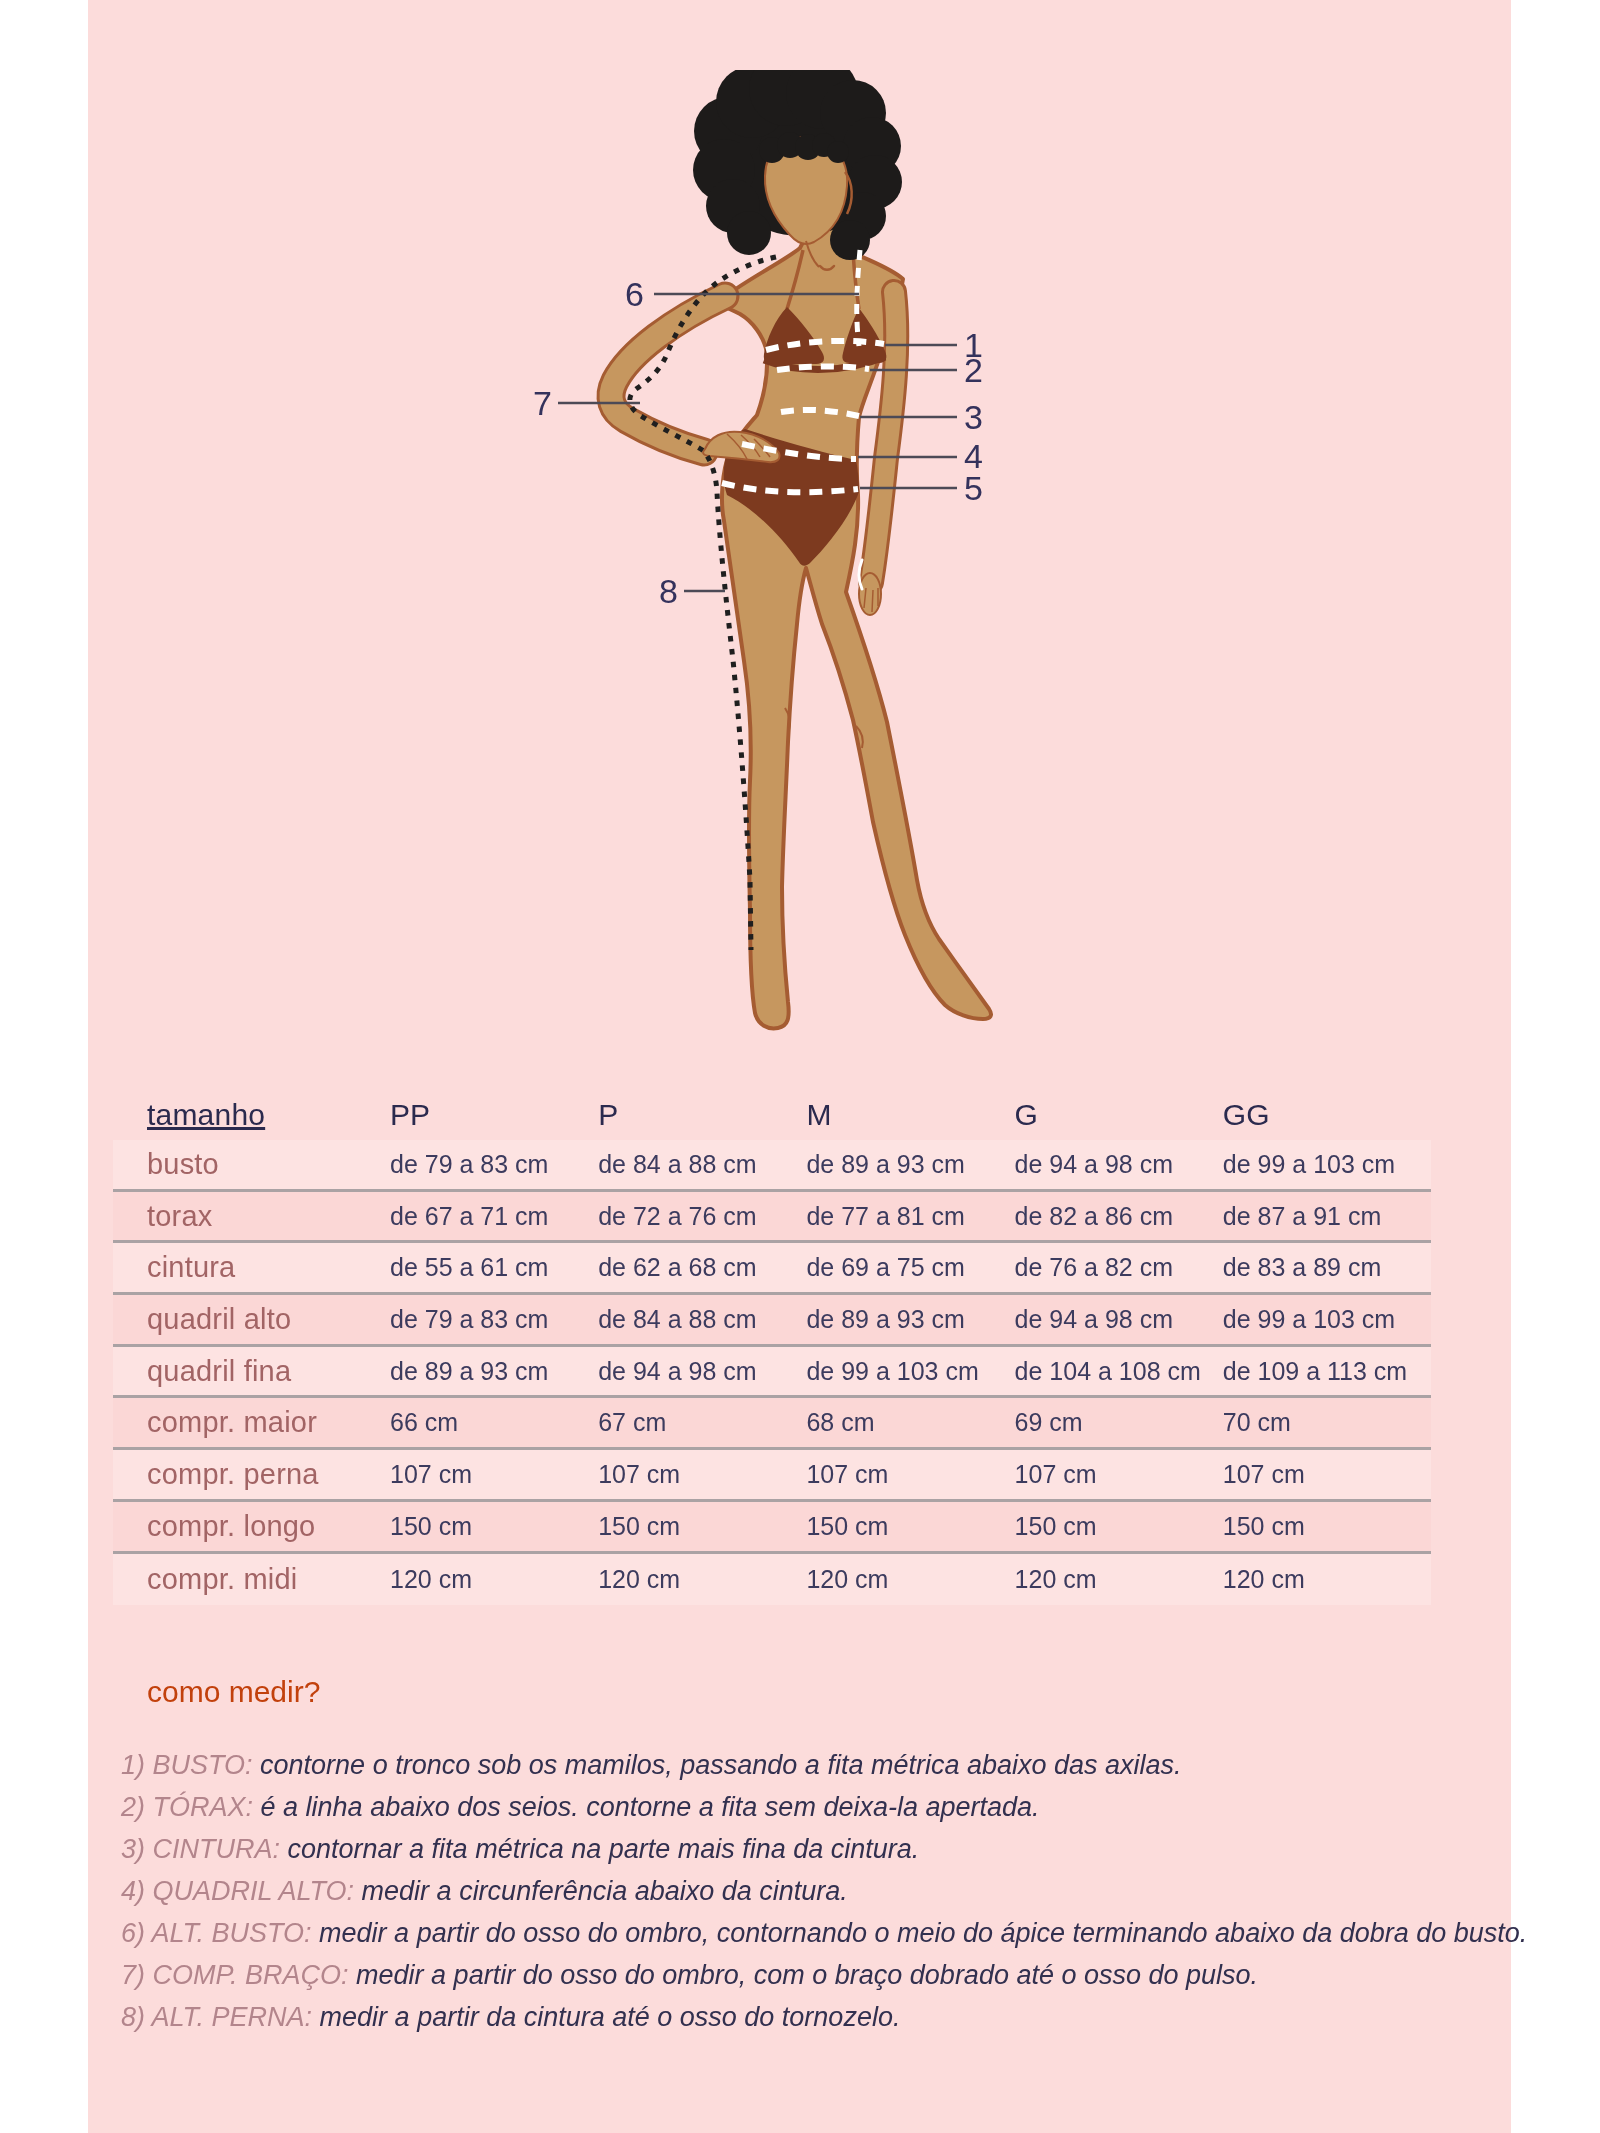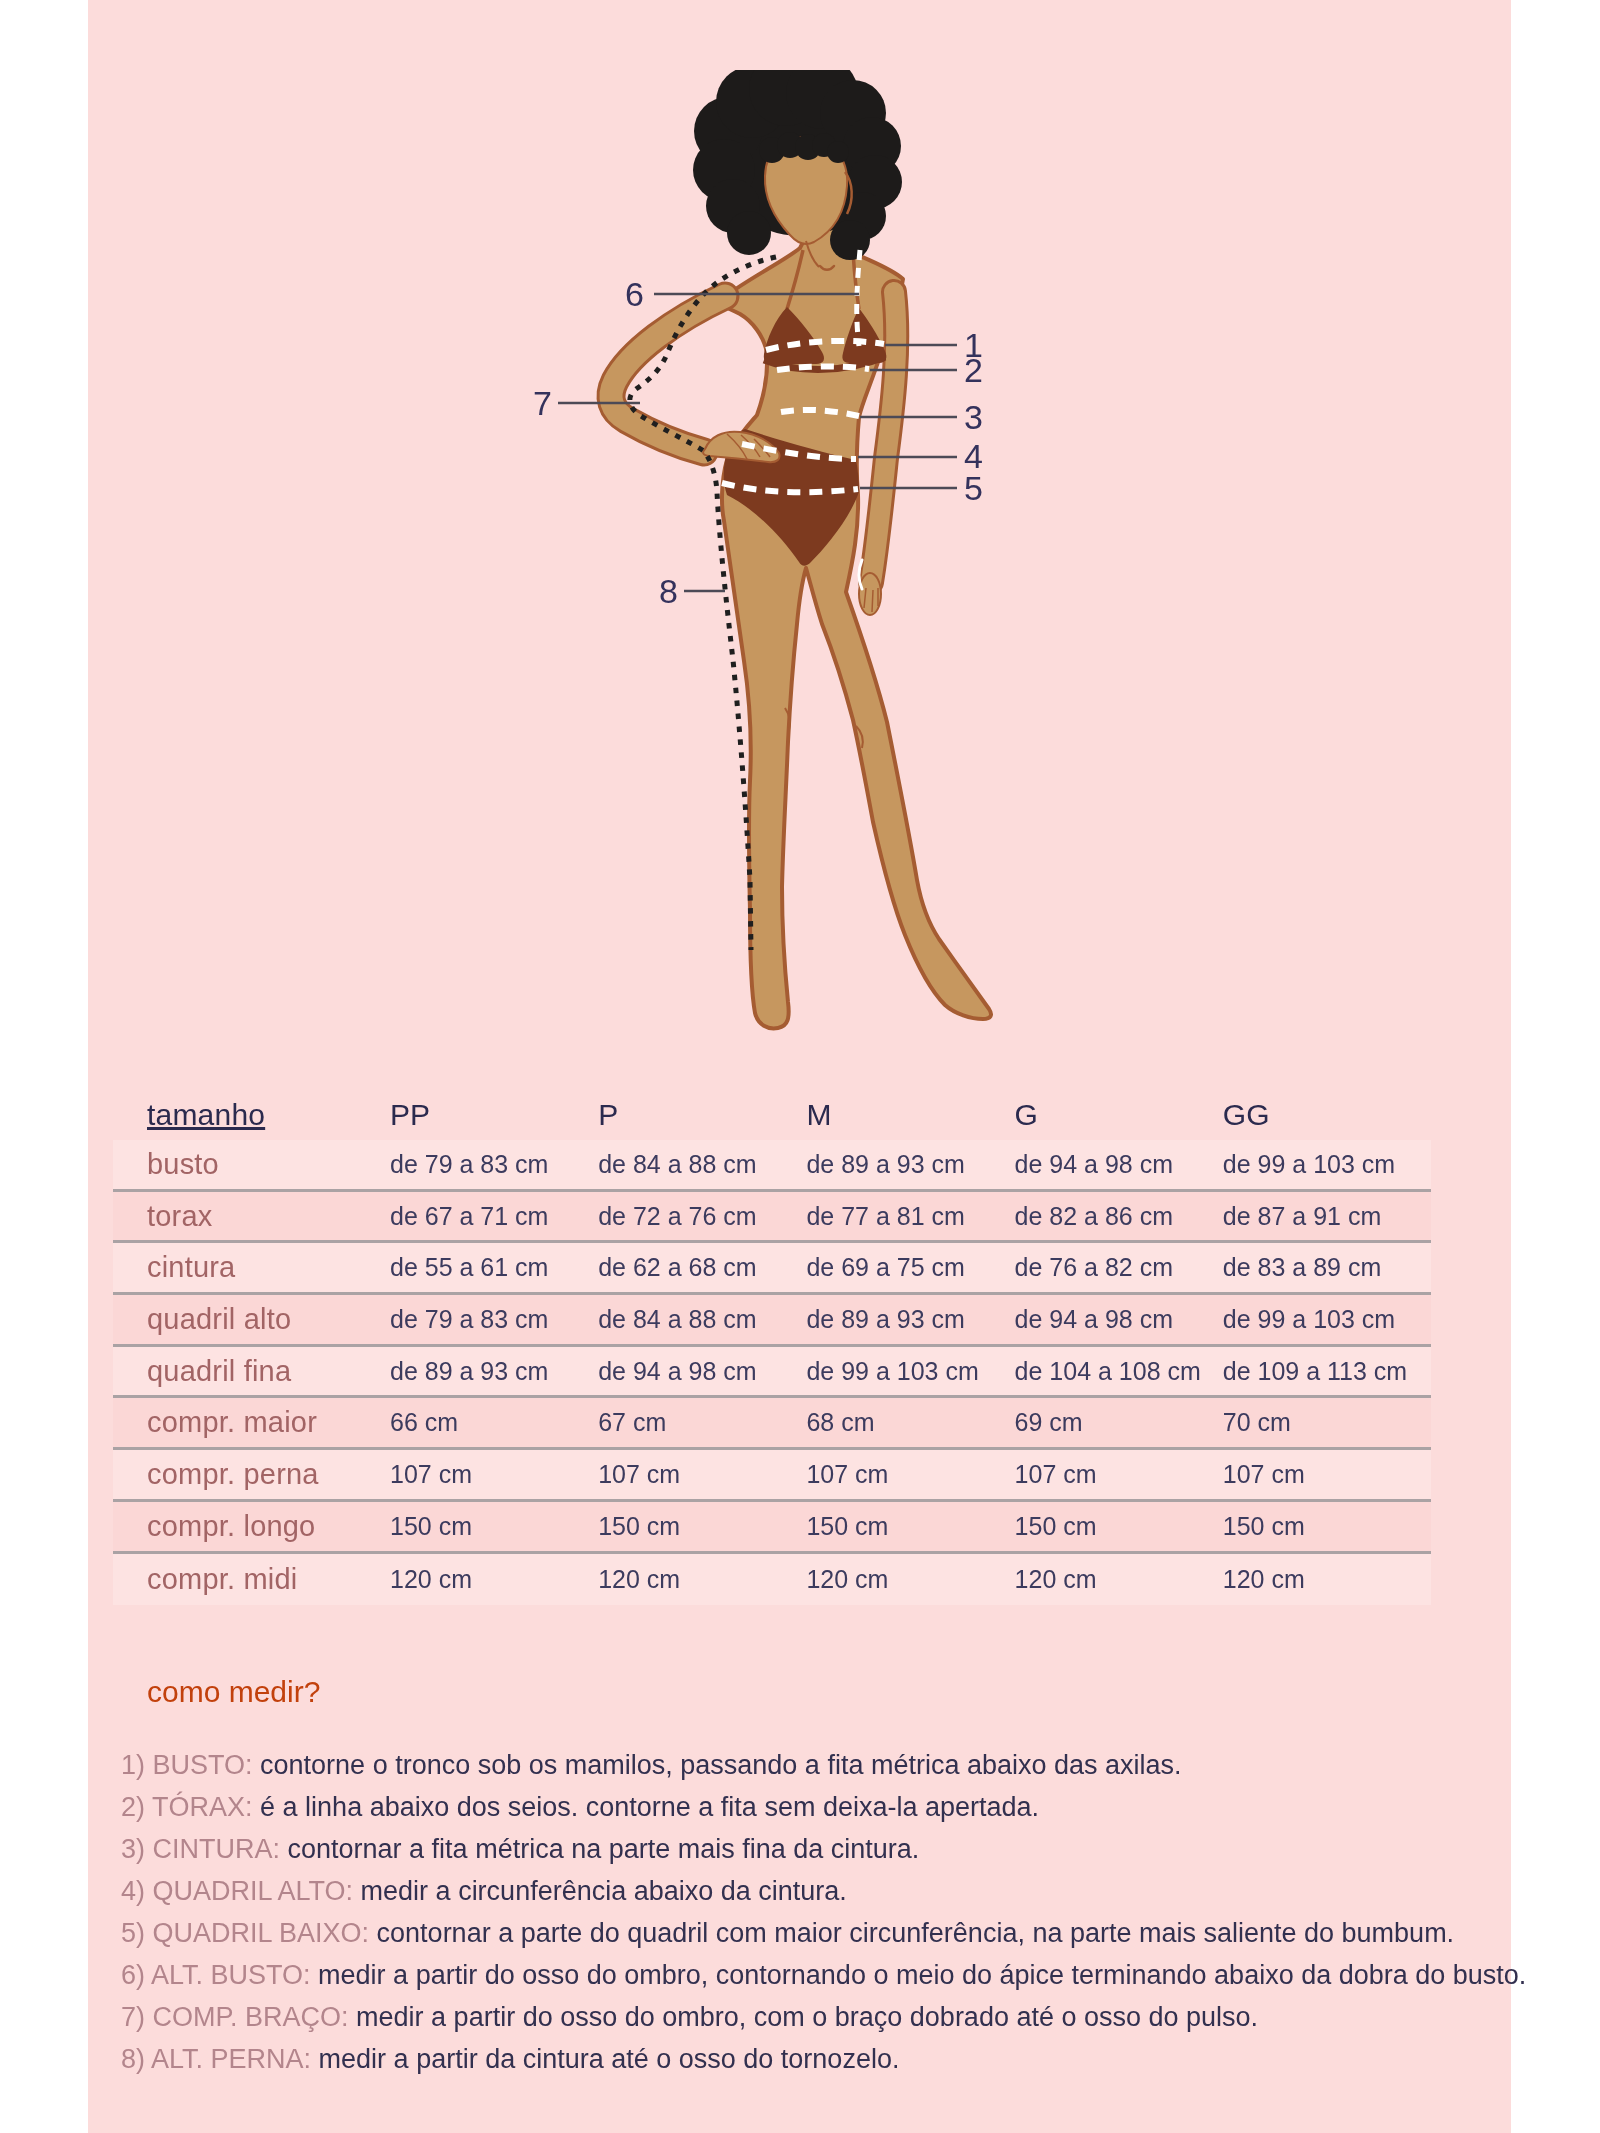--- a/index.html
+++ b/index.html
@@ -23,21 +23,21 @@
   .trow.r-odd  { background:#fde3e2; }
   .trow.r-even { background:#fbd7d6; }
   .label-cell { padding-left:34px; color:#a26465; font-size:29px; letter-spacing:0.2px; }
   .val-cell   { color:#3c3b5e; font-size:25px; }
   .trow.header .label-cell { color:#2b2a4e; font-size:30px;text-decoration:underline; }
   .trow.header .val-cell   { color:#2b2a4e; font-size:30px; font-weight:500; }
 
   
   .how-to-title { position:absolute; left:59px; top:1675px; font-size:30px; color:#c2410c; }
   .how-to-list  { position:absolute; left:33px; top:1744px; }
-  .how-item { line-height:42px; font-size:27px; white-space:nowrap; }
+  .how-item { line-height:42px; font-size:27px; white-space:nowrap;font-style:italic; }
   .how-item .prefix { color:#b3858c; }
   .how-item .body   { color:#32304f; }
 
   .callout-num { font-size:34px; fill:#34325c; font-family:"Liberation Sans", sans-serif; }
 </style>
 </head>
 <body>
 
 <div class="panel">
 
@@ -231,19 +231,18 @@
         <div class="val-cell">120 cm</div>
       </div>
     </div>
 
   <div class="how-to-title">como medir?</div>
   <div class="how-to-list">
       <div class="how-item"><span class="prefix">1) BUSTO:</span> <span class="body">contorne o tronco sob os mamilos, passando a fita métrica abaixo das axilas.</span></div>
       <div class="how-item"><span class="prefix">2) TÓRAX:</span> <span class="body">é a linha abaixo dos seios. contorne a fita sem deixa-la apertada.</span></div>
       <div class="how-item"><span class="prefix">3) CINTURA:</span> <span class="body">contornar a fita métrica na parte mais fina da cintura.</span></div>
       <div class="how-item"><span class="prefix">4) QUADRIL ALTO:</span> <span class="body">medir a circunferência abaixo da cintura.</span></div>
-      <div class="how-item"><span class="prefix">5) QUADRIL BAIXO:</span> <span class="body">contornar a parte do quadril com maior circunferência, na parte mais saliente do bumbum.</span></div>
       <div class="how-item"><span class="prefix">6) ALT. BUSTO:</span> <span class="body">medir a partir do osso do ombro, contornando o meio do ápice terminando abaixo da dobra do busto.</span></div>
       <div class="how-item"><span class="prefix">7) COMP. BRAÇO:</span> <span class="body">medir a partir do osso do ombro, com o braço dobrado até o osso do pulso.</span></div>
       <div class="how-item"><span class="prefix">8) ALT. PERNA:</span> <span class="body">medir a partir da cintura até o osso do tornozelo.</span></div>
     </div>
 
 </div>
 
 </body></html>

